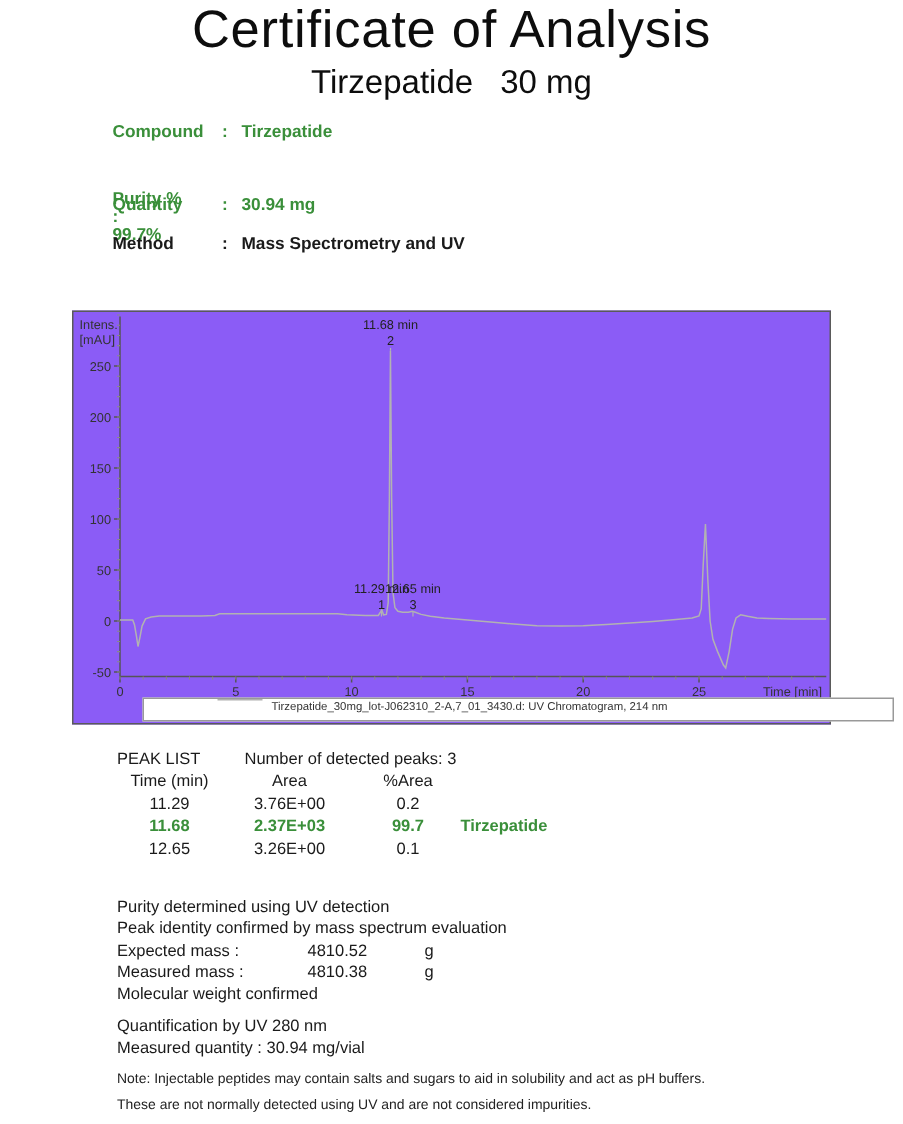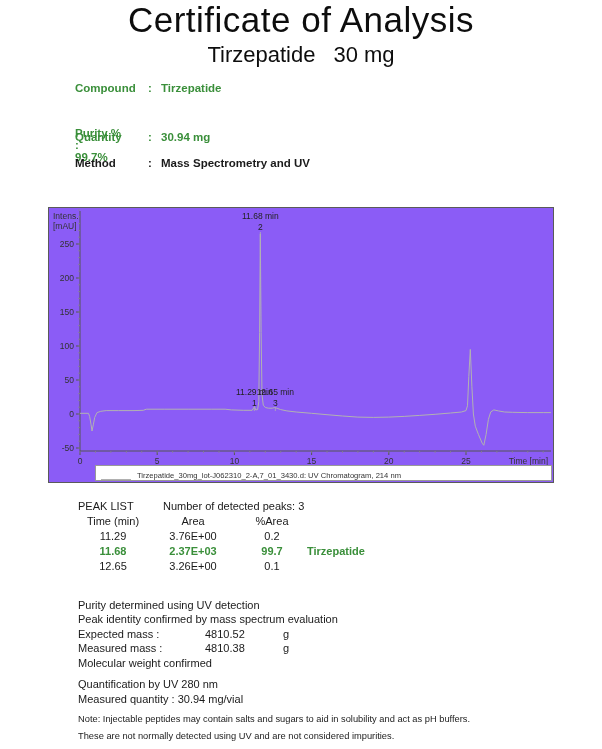--- a/index.html
+++ b/index.html
@@ -32,21 +32,21 @@
   }
   .chart svg{position:absolute;left:0;top:0;}
   .ax{stroke:#555;stroke-width:1;fill:none;}
   .axm{stroke:#888;stroke-width:0.7;}
   .trace{stroke:#b2b2b2;fill:none;stroke-width:1;}
   .ptr{stroke:#b2b2b2;stroke-width:0.8;}
   .tick{font-size:8.5px;fill:#333;font-family:"Liberation Sans",sans-serif;}
   .ann{font-size:8.5px;fill:#222;font-family:"Liberation Sans",sans-serif;}
   .caption-box{
     position:absolute;left:46px;top:257px;width:455px;height:14px;
-    border:1px solid #999;display:flex;align-items:flex-end;background:#fff;
+    border:1px solid #999;display:flex;align-items:flex-start;background:#fff;padding-left:44px;
   }
   .legend-line{width:30px;height:1px;background:#b0b0b0;margin:0 6px 0 5px;flex:none;}
   .legend-text{font-size:7.6px;color:#333;white-space:nowrap;}
 
   
   .peaklist{position:absolute;left:78px;top:499px;font-size:11px;}
   .pl-grid{display:grid;grid-template-columns:70px 90px 68px auto;line-height:15px;}
   .pl-grid .c{text-align:center;}
   .pl-num{grid-column:2 / span 3;padding-left:15px;}
   .pl-name{padding-left:1px;}

